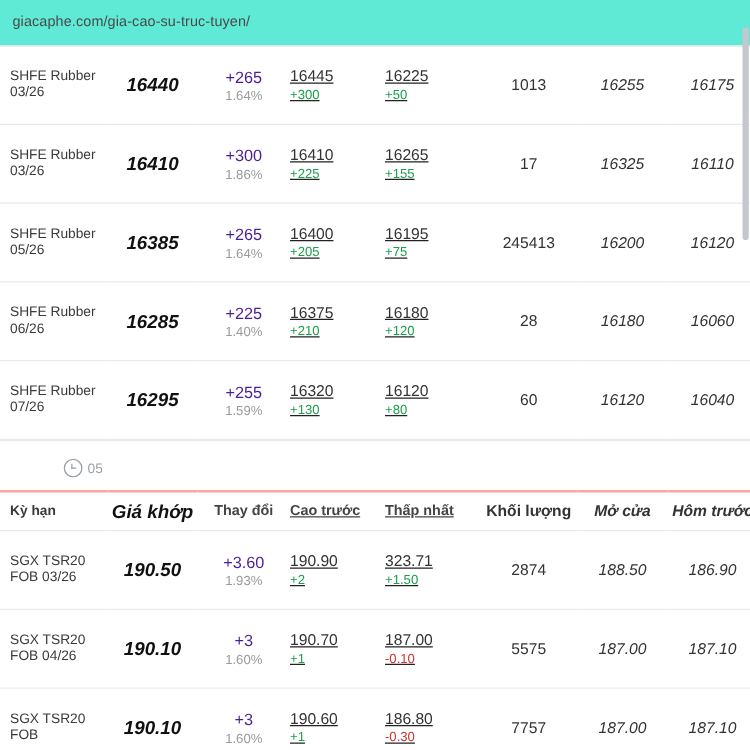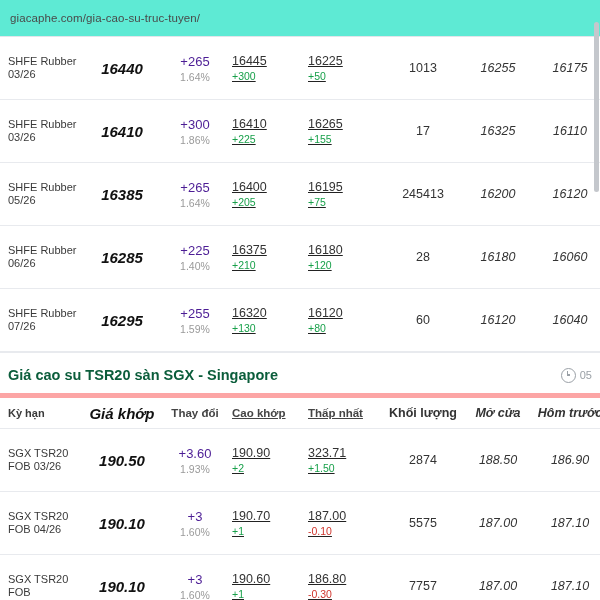--- a/index.html
+++ b/index.html
@@ -150,21 +150,21 @@
     top: 5.8px;
     width: 3.5px;
     height: 1.3px;
     background: #9aa0a6;
   }
   thead th {
     height: 30px;
     font-size: 11.5px;
     font-weight: bold;
     color: #444;
-    border-top: 5px solid #fca5a5;
+    border-top: 2px solid #fca5a5;
     border-bottom: 1px solid #e8eaee;
     text-align: center;
   }
   thead th.left {
     text-align: left;
     padding-left: 8px;
   }
   .scrollbar {
     position: absolute;
     right: 0;
@@ -284,34 +284,33 @@
         <div class="sub">+80</div>
       </td>
       <td class="c-vol">60</td>
       <td class="c-open">16120</td>
       <td class="c-prev">16040</td>
     </tr>
   </tbody>
 </table>
 
 <div class="section-head">
-  <div class="section-title">Giá cao su TSR20 sàn SGX - Singapore</div>
   <div class="clock-wrap">
     <span class="clock-icon"></span>
     <span>05</span>
   </div>
 </div>
 
 <table class="tbl2">
   <thead>
     <tr>
       <th class="left c-name">Kỳ hạn</th>
       <th class="c-price">Giá khớp</th>
       <th class="c-chg">Thay đổi</th>
-      <th class="c-hi">Cao khớp</th>
+      <th class="c-hi">Cao trước</th>
       <th class="c-lo">Thấp nhất</th>
       <th class="c-vol">Khối lượng</th>
       <th class="c-open">Mở cửa</th>
       <th class="c-prev">Hôm trước</th>
     </tr>
   </thead>
   <tbody>
     <tr class="row-tall2">
       <td class="c-name">SGX TSR20 FOB 03/26</td>
       <td class="c-price">190.50</td>

